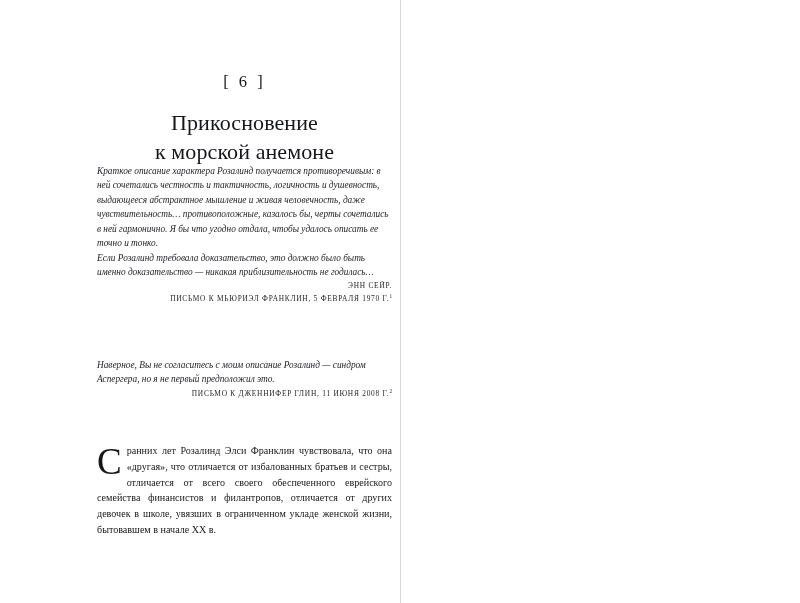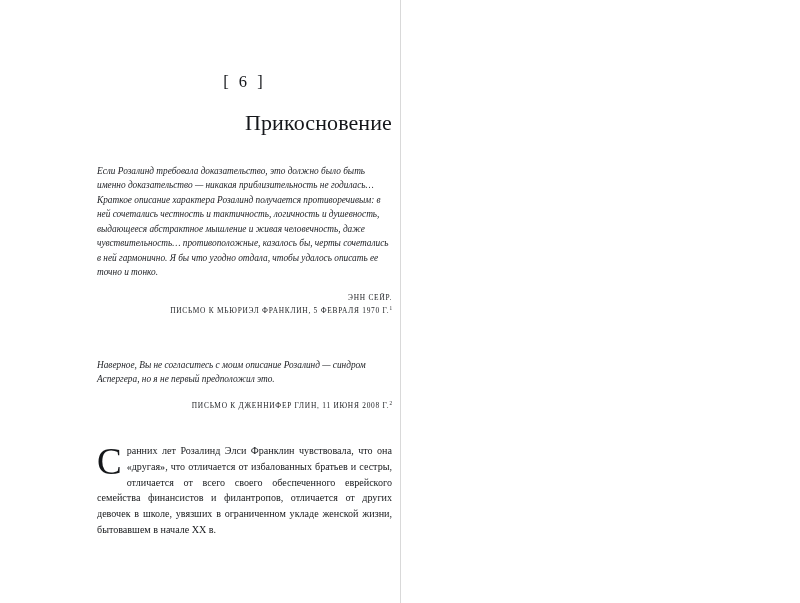--- a/index.html
+++ b/index.html
@@ -65,21 +65,21 @@
 
   .chapter-title {
     text-align: center;
     font-size: 22px;
     line-height: 1.30;
     color: #15171b;
     font-weight: 400;
     letter-spacing: 0.1px;
     margin: 0;
   }
-  .chapter-title .line { display: block; text-align: right; }
+  .chapter-title .line { display: block; }
 
   .epigraph {
     position: absolute;
     left: 97px;
     width: 295px;
     font-style: italic;
     font-size: 9.3px;
     line-height: 1.555;
     color: #222428;
     text-align: left;
@@ -90,21 +90,21 @@
   .epi-2 { top: 358px; }
 
   .attribution {
     text-align: right;
     font-style: normal;
     font-size: 7.4px;
     letter-spacing: 0.75px;
     line-height: 1.62;
     color: #232528;
     text-transform: uppercase;
-    margin-top: 12px;
+    margin-top: 0;
   }
   .attribution .ln { display: block; }
   .attribution sup {
     font-size: 5.2px;
     vertical-align: super;
     letter-spacing: 0;
   }
 
   
   .body-left {
@@ -137,26 +137,27 @@
 <div class="spread">
 
   <div class="gutter"></div>
 
   <div class="page page-left">
 
     <div class="chapter-block">
       <div class="chapter-number">[ 6 ]</div>
       <h1 class="chapter-title">
         <span class="line">Прикосновение</span>
+        <span class="line">к морской анемоне</span>
       </h1>
     </div>
 
     <div class="epigraph epi-1">
+      <p>Краткое описание характера Розалинд получается противоречивым: в ней сочетались честность и тактичность, логичность и душевность, выдающееся абстрактное мышление и живая человечность, даже чувствительность… противоположные, казалось бы, черты сочетались в ней гармонично. Я бы что угодно отдала, чтобы удалось описать ее точно и тонко.</p>
       <p>Если Розалинд требовала доказательство, это должно было быть именно доказательство — никакая приблизительность не годилась…</p>
-      <p>Краткое описание характера Розалинд получается противоречивым: в ней сочетались честность и тактичность, логичность и душевность, выдающееся абстрактное мышление и живая человечность, даже чувствительность… противоположные, казалось бы, черты сочетались в ней гармонично. Я бы что угодно отдала, чтобы удалось описать ее точно и тонко.</p>
       <div class="attribution">
         <span class="ln">Энн Сейр.</span>
         <span class="ln"><span>Письмо к Мьюриэл Франклин, 5 февраля 1970 г.</span><sup>1</sup></span>
       </div>
     </div>
 
     <div class="epigraph epi-2">
       <p>Наверное, Вы не согласитесь с моим описание Розалинд — синдром Аспергера, но я не первый предположил это.</p>
       <div class="attribution">
         <span class="ln"><span>Письмо к Дженнифер Глин, 11 июня 2008 г.</span><sup>2</sup></span>

